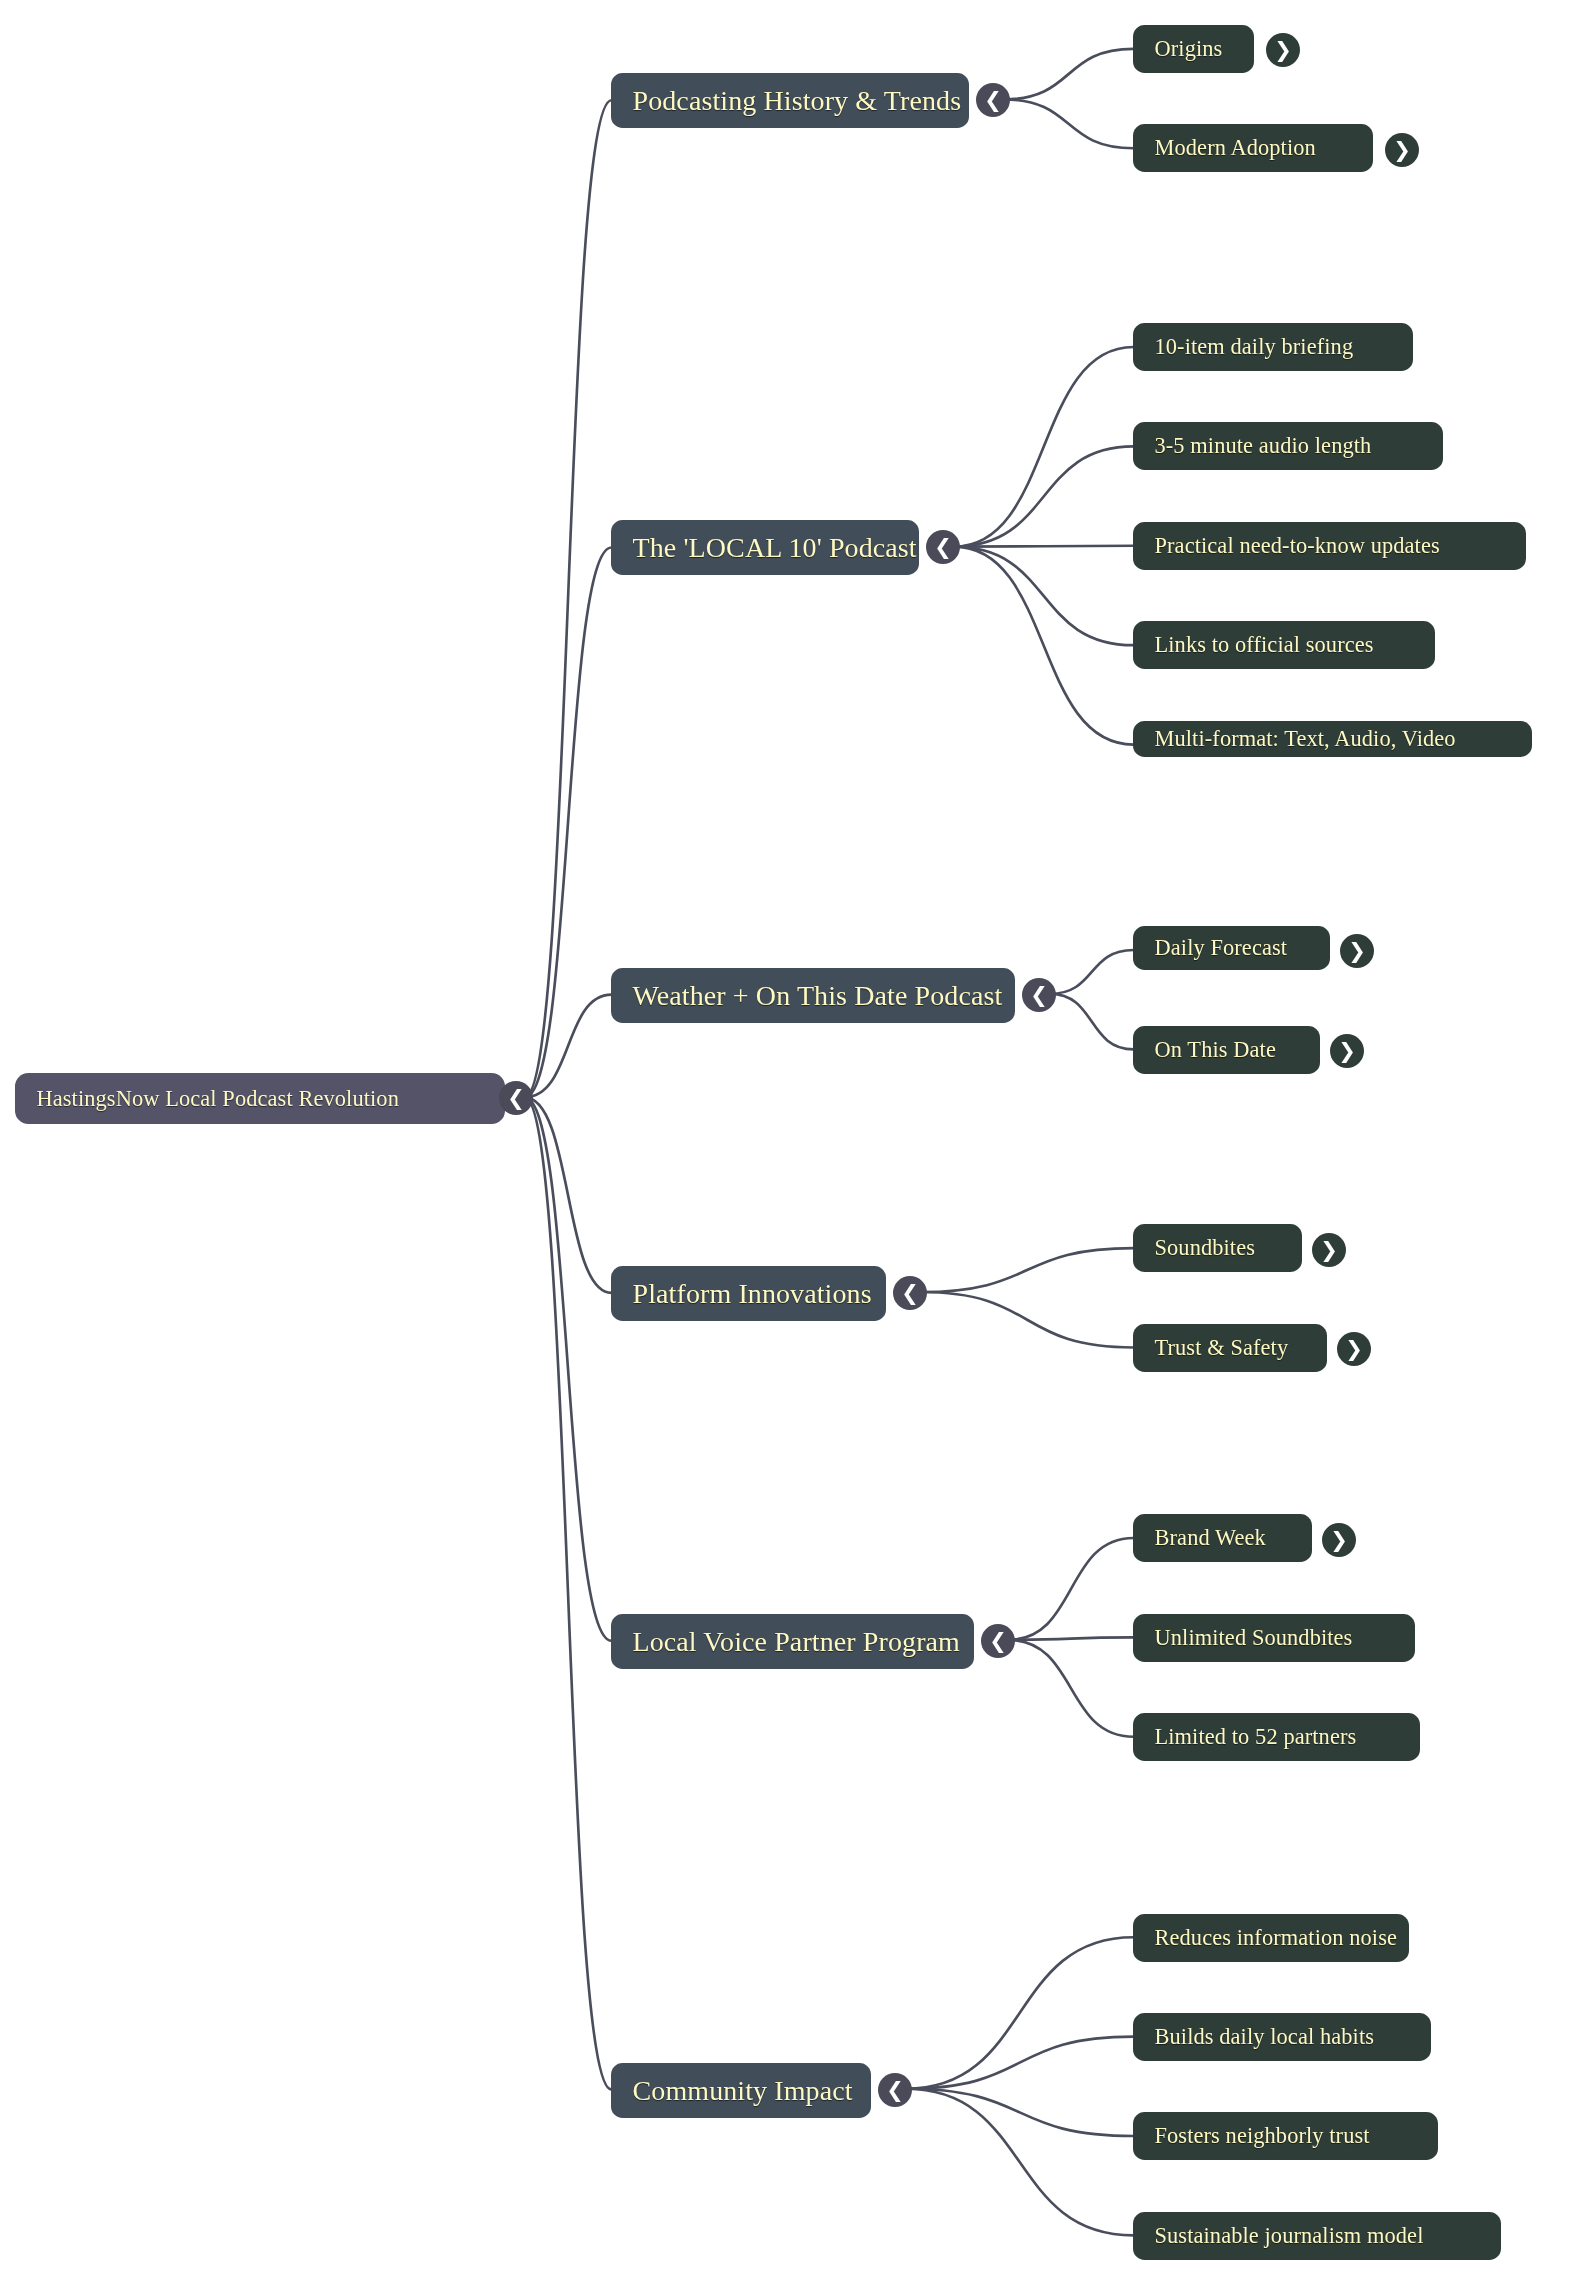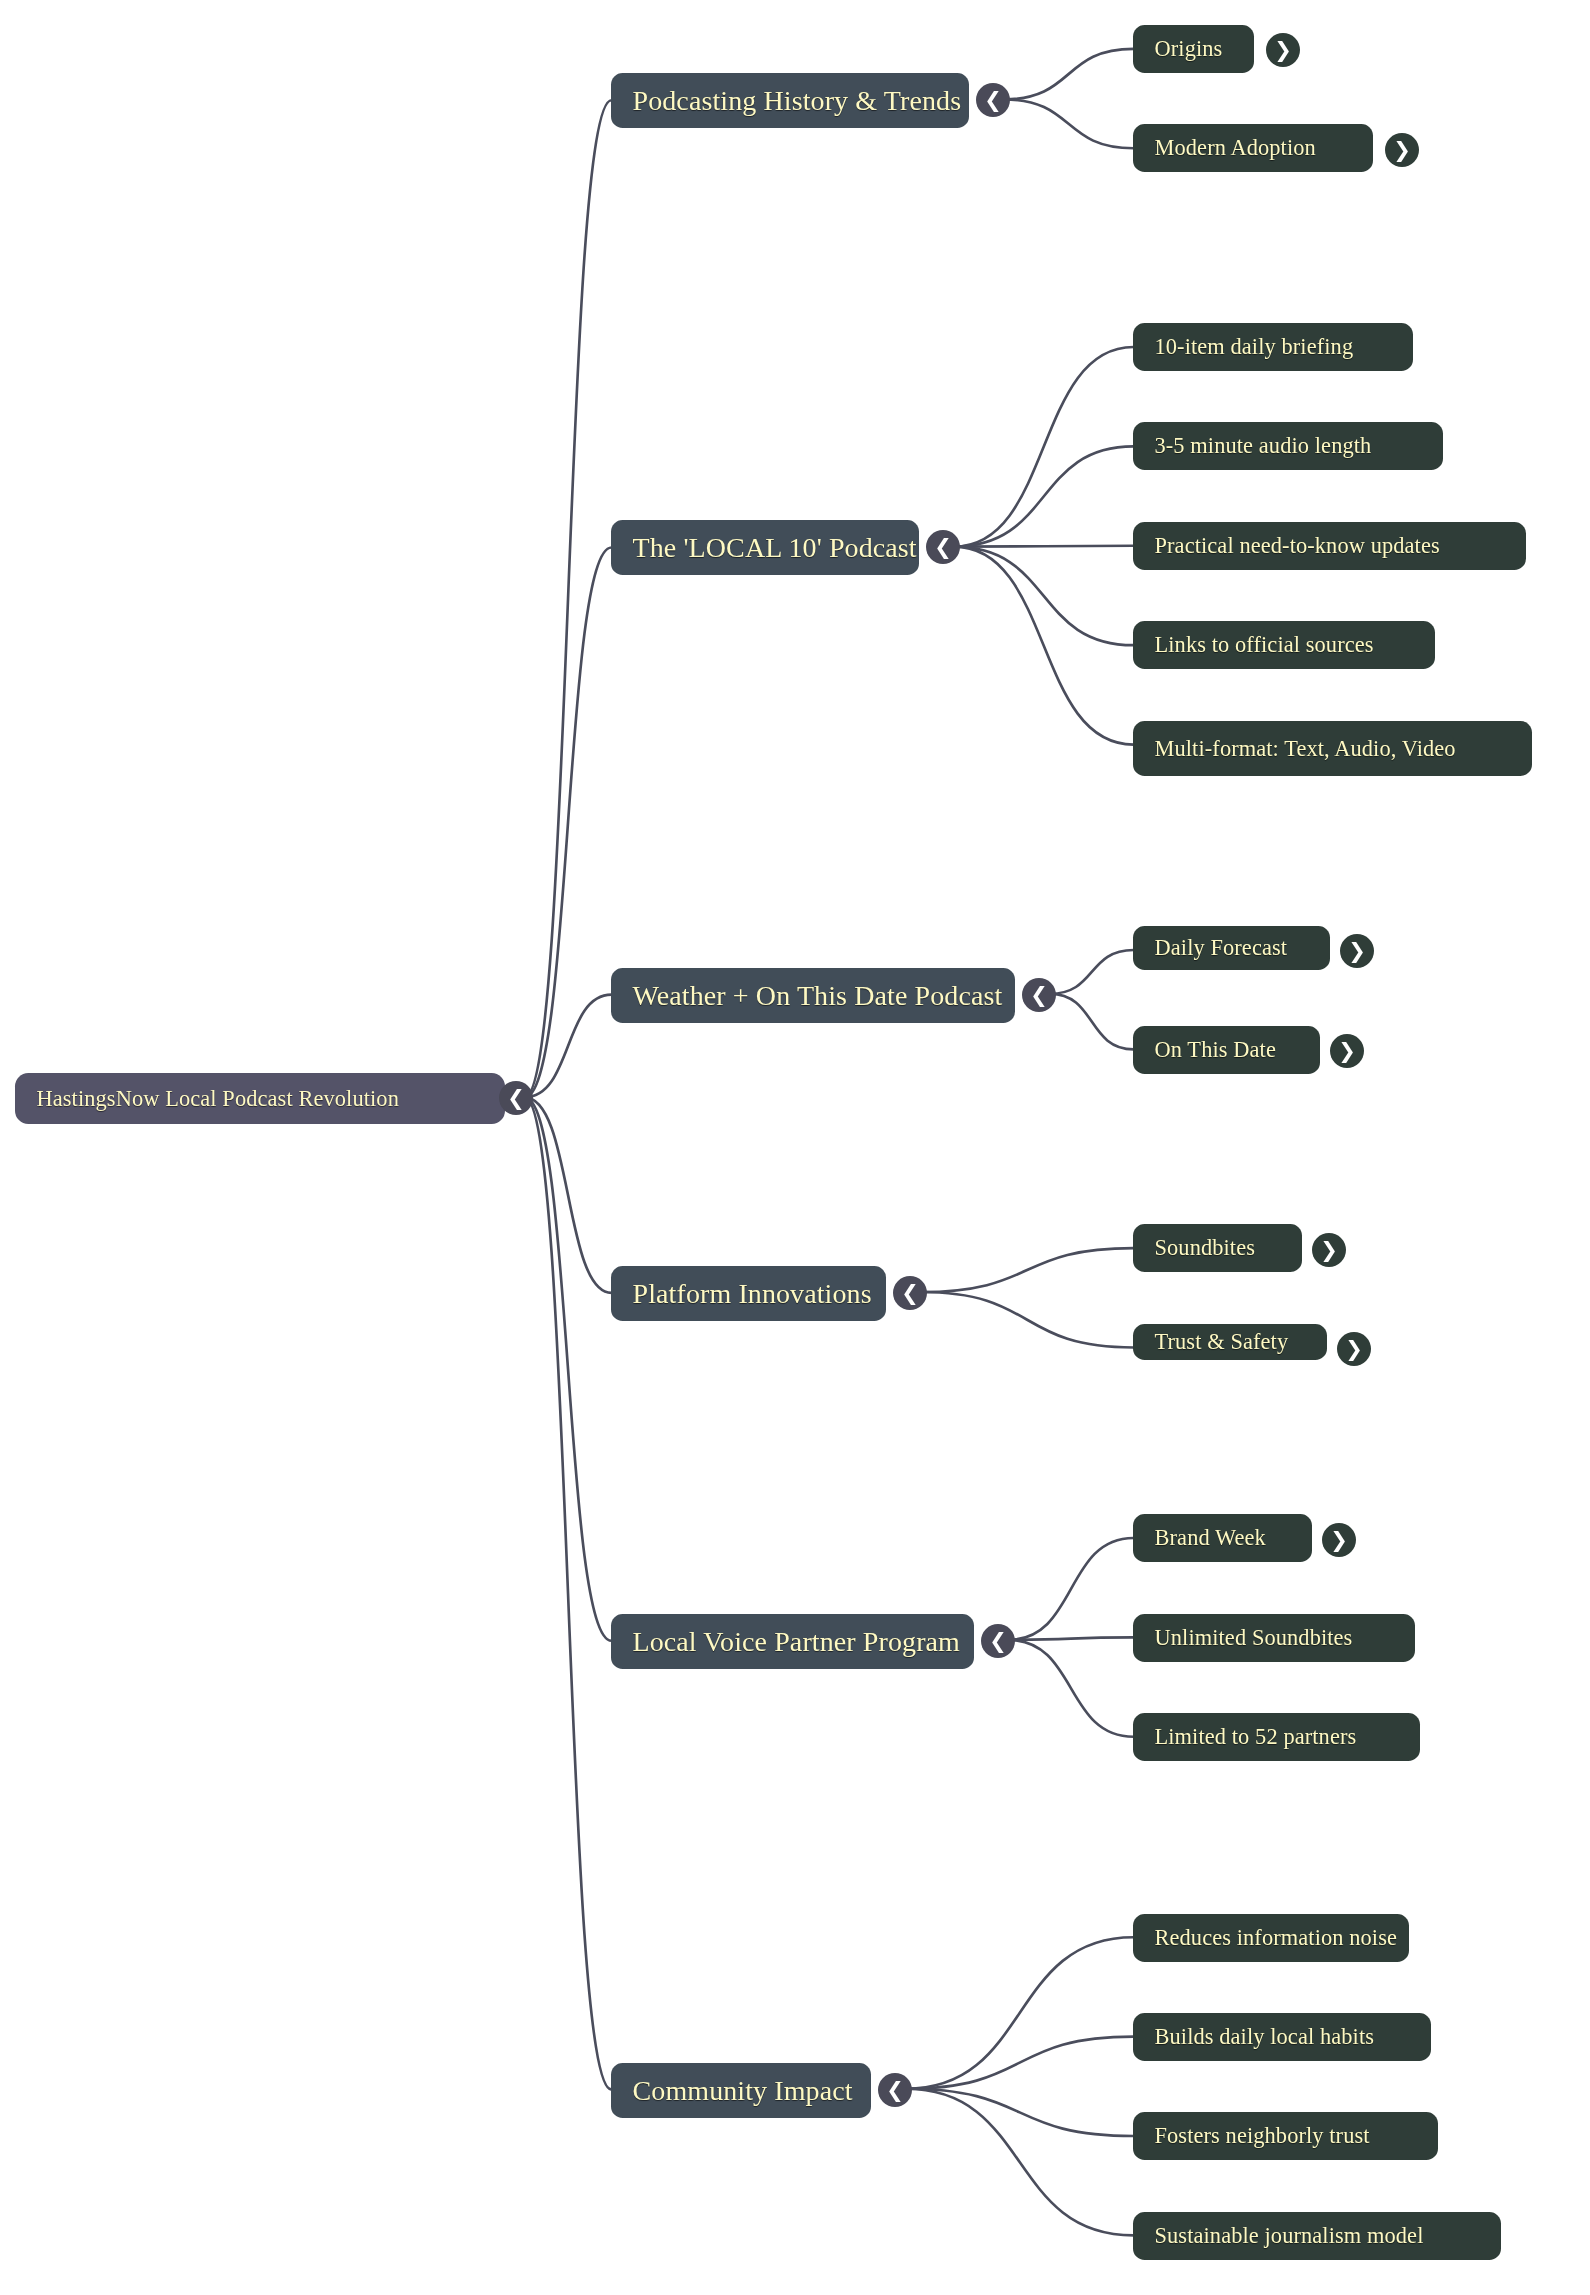--- a/index.html
+++ b/index.html
@@ -118,21 +118,21 @@
       </div>
       <div class="node leaf" style="left: 1133px; top: 422px; width: 310px; height: 48px;">
         <span>3-5 minute audio length</span>
       </div>
       <div class="node leaf" style="left: 1133px; top: 522px; width: 393px; height: 48px;">
         <span>Practical need-to-know updates</span>
       </div>
       <div class="node leaf" style="left: 1133px; top: 621px; width: 302px; height: 48px;">
         <span>Links to official sources</span>
       </div>
-      <div class="node leaf" style="left: 1133px; top: 721px; width: 399px; height: 55px;">
+      <div class="node leaf" style="left: 1133px; top: 721px; width: 399px; height: 36px;">
         <span>Multi-format: Text, Audio, Video</span>
       </div>
       <div class="node lvl1" style="left: 611px; top: 968px; width: 404px; height: 55px; align-items: center;">
         <span>Weather + On This Date Podcast</span>
       </div>
       <div class="knob collapse" style="left: 1022px; top: 978px;">
         <span>❮</span>
       </div>
       <div class="node leaf" style="left: 1133px; top: 926px; width: 197px; height: 44px;">
         <span>Daily Forecast</span>
@@ -151,21 +151,21 @@
       </div>
       <div class="knob collapse" style="left: 893px; top: 1276px;">
         <span>❮</span>
       </div>
       <div class="node leaf" style="left: 1133px; top: 1224px; width: 169px; height: 48px;">
         <span>Soundbites</span>
       </div>
       <div class="knob expand" style="left: 1312px; top: 1233px;">
         <span>❯</span>
       </div>
-      <div class="node leaf" style="left: 1133px; top: 1324px; width: 194px; height: 36px;">
+      <div class="node leaf" style="left: 1133px; top: 1324px; width: 194px; height: 48px;">
         <span>Trust &amp; Safety</span>
       </div>
       <div class="knob expand" style="left: 1337px; top: 1332px;">
         <span>❯</span>
       </div>
       <div class="node lvl1" style="left: 611px; top: 1614px; width: 363px; height: 55px;">
         <span>Local Voice Partner Program</span>
       </div>
       <div class="knob collapse" style="left: 981px; top: 1624px;">
         <span>❮</span>

